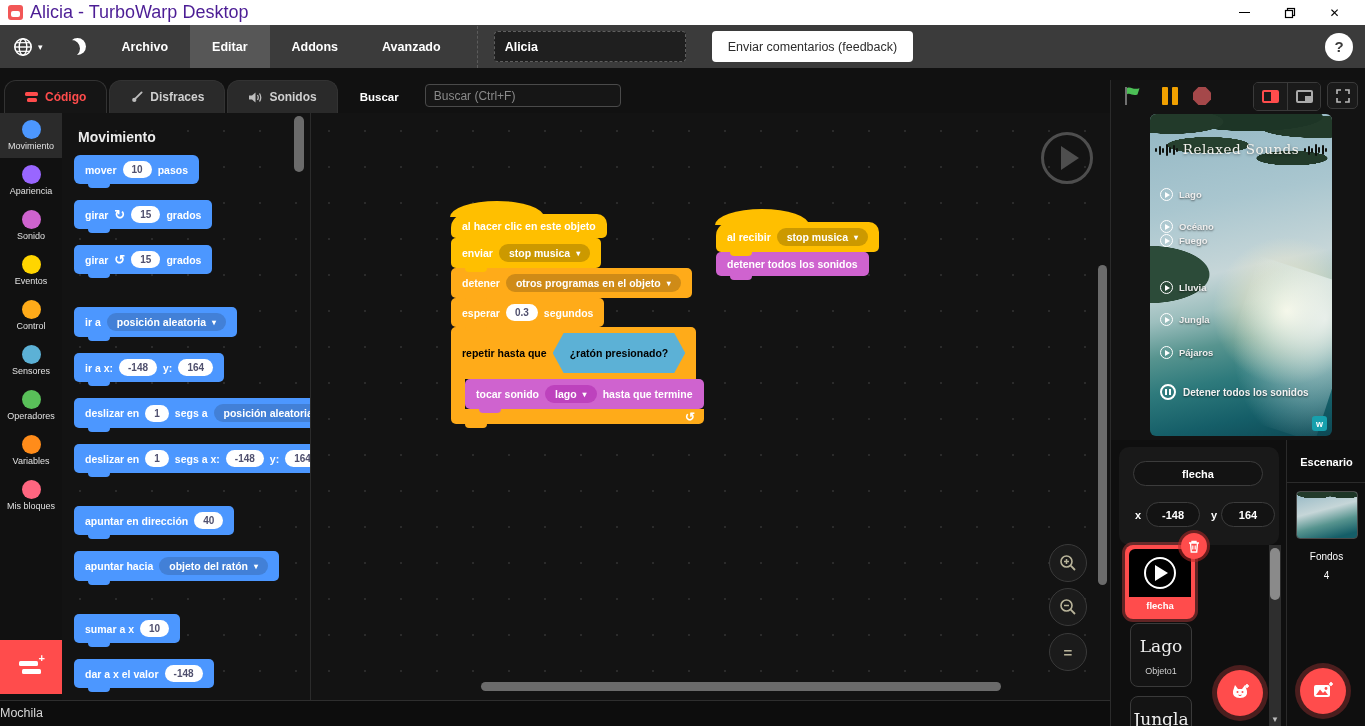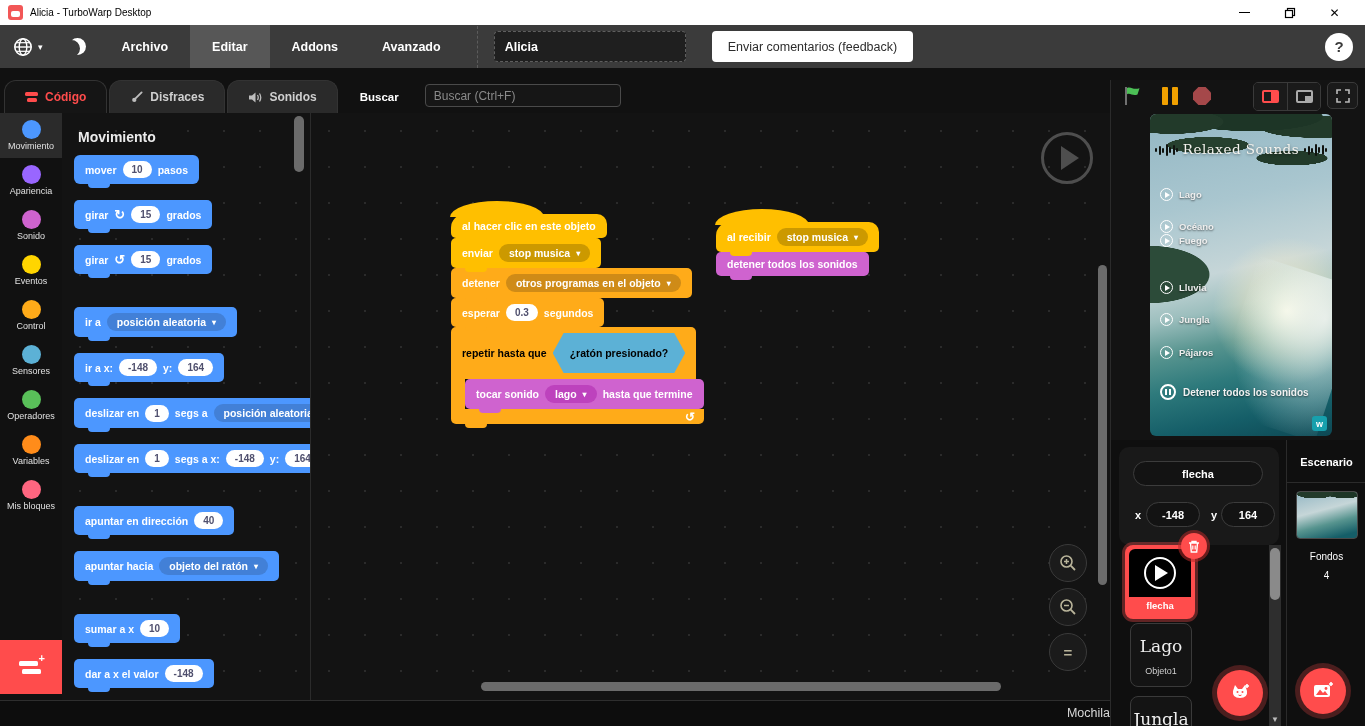--- a/index.html
+++ b/index.html
@@ -6,21 +6,21 @@
   html,body { width:1365px; height:726px; }
   body { position:relative; background:#111; overflow:hidden;
          font-family:"Liberation Sans",sans-serif; -webkit-font-smoothing:antialiased; }
 
   
   .titlebar { position:absolute; left:0; top:0; width:1365px; height:25px; background:#fff;
               display:flex; align-items:center; padding:0 8px; gap:7px; }
   .appicon { width:15px; height:15px; background:#f25757; border-radius:3px; position:relative; }
   .appicon::after { content:""; position:absolute; left:3px; top:6px; width:9px; height:6px;
                     background:#fff; border-radius:2px; }
-  .titletext { font-size:10px; color:#000000; }
+  .titletext { font-size:18px; color:#4c1d95; }
   .wincontrols { margin-left:auto; display:flex; align-items:center; gap:0; }
   .winbtn { width:45px; height:25px; display:flex; align-items:center; justify-content:center;
             color:#000; font-size:12px; cursor:default; }
   .minbar { width:11px; height:1.5px; background:#000; }
   
   .menubar { position:absolute; left:0; top:25px; width:1365px; height:43px; background:#3b3b3b;
              display:flex; align-items:center; color:#fff; }
   .mb-globe { display:flex; align-items:center; gap:4px; padding:0 12px; height:100%; }
   .mb-moon { padding:0 14px; }
   .moon { width:17px; height:17px; border-radius:50%; box-shadow:inset -6px 2px 0 0 #fff; }
@@ -67,21 +67,21 @@
            background-image:radial-gradient(circle,#2b2b2b 1.2px,transparent 1.4px);
            background-size:36px 36px; }
   .palette { position:absolute; left:62px; top:113px; width:248px; height:587px; overflow:hidden; }
   .phead { font-weight:bold; font-size:14px; color:#ececec; margin:16px 0 2px 16px; }
   .pblocks { display:flex; flex-direction:column; align-items:flex-start; padding-left:12px; }
   .pscroll { position:absolute; left:232px; top:3px; width:10px; height:56px; background:#6b6b6b;
              border-radius:5px; }
   .canvas { position:absolute; left:310px; top:113px; width:800px; height:587px;
             border-left:1px solid #2b2b2b; overflow:hidden; }
   .backpack { position:absolute; left:0; top:700px; width:1110px; height:26px; background:#0d0d0d;
-              border-top:1px solid #2e2e2e; color:#d8d8d8; font-size:12.5px; text-align:right;
+              border-top:1px solid #2e2e2e; color:#d8d8d8; font-size:12.5px; text-align:left;
               line-height:25px; }
 
   
   .blk { position:relative; display:table; color:#fff; border-radius:5px; }
   .binner { display:flex; align-items:center; gap:6px; padding:6px 11px;
             font-weight:bold; font-size:10.5px; white-space:nowrap; }
   .blk::after,.cbot::after { content:""; position:absolute; bottom:-4px; left:14px; width:22px;
             height:5px; background:inherit; border-radius:0 0 4px 4px; z-index:2; }
   .hat { margin-top:14px; border-top-left-radius:14px; border-top-right-radius:10px; }
   .hat::before { content:""; position:absolute; top:-13px; left:-1px; width:94px; height:16px;

